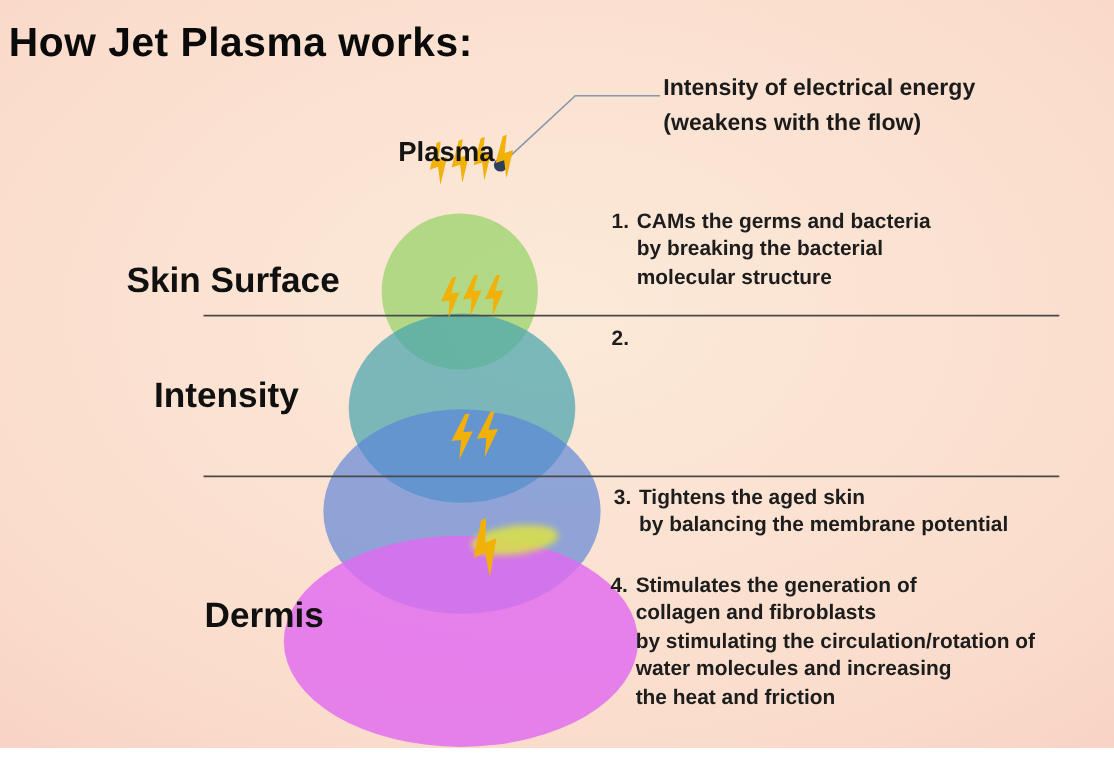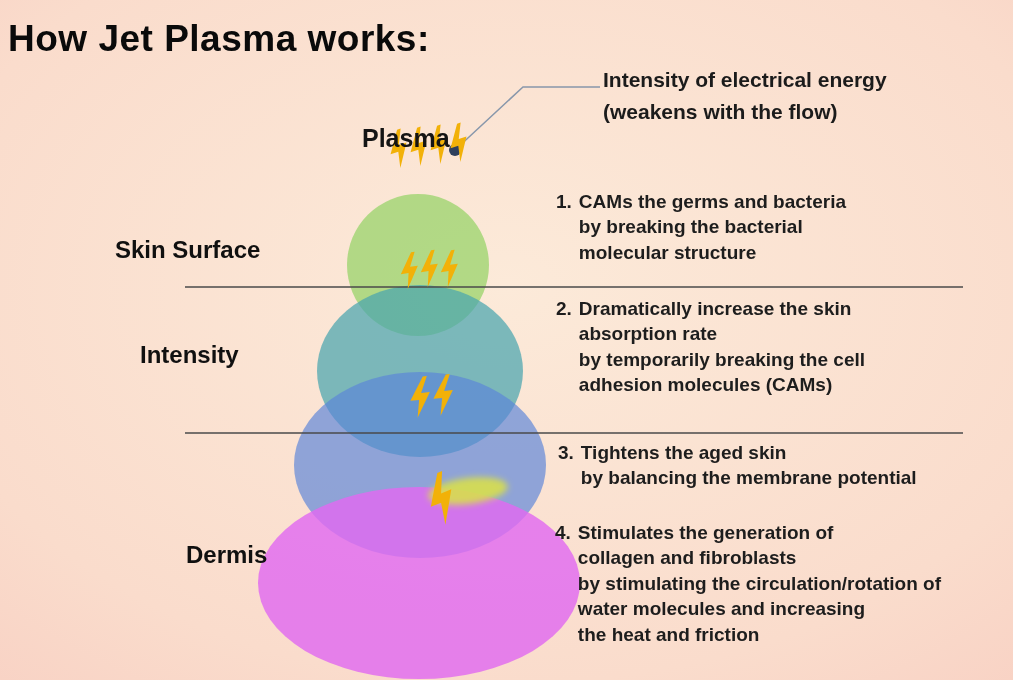--- a/index.html
+++ b/index.html
@@ -27,21 +27,21 @@
     position: absolute; left: 362px; top: 88px;
     font-size: 25px; font-weight: 700; color: #141414; margin-top: 36px;
   }
   .callout-text {
     position: absolute; left: 603px; top: 64px; width: 375px;
     font-size: 21px; font-weight: 600; color: #1b1b1b;
     line-height: 1.5; white-space: pre-line;
   }
   .layer-label {
     position: absolute;
-    font-size: 24px; font-weight: 600; color: #101010;
+    font-size: 32px; font-weight: 600; color: #101010;
   }
   .layer-label.skin-surface { left: 115px; top: 236px; }
   .layer-label.epidermis   { left: 140px; top: 341px; }
   .layer-label.dermis      { left: 163px; top: 541px; margin-left: 23px; }
   .annotation {
     position: absolute;
     display: flex; align-items: flex-start; gap: 7px;
     font-size: 19px; color: #1d1d1d; line-height: 1.34;
     width: 430px;
   }
@@ -104,24 +104,20 @@
   <div class="layer-label dermis">Dermis</div>
 
   <div class="annotation a1">
     <span class="num">1.</span>
     <div class="txt">CAMs the germs and bacteria
 by breaking the bacterial
 molecular structure</div>
   </div>
   <div class="annotation a2">
     <span class="num">2.</span>
-    <div class="txt">Dramatically increase the skin
-absorption rate
-by temporarily breaking the cell
-adhesion molecules (CAMs)</div>
   </div>
   <div class="annotation a3">
     <span class="num">3.</span>
     <div class="txt">Tightens the aged skin
 by balancing the membrane potential</div>
   </div>
   <div class="annotation a4">
     <span class="num">4.</span>
     <div class="txt">Stimulates the generation of
 collagen and fibroblasts

